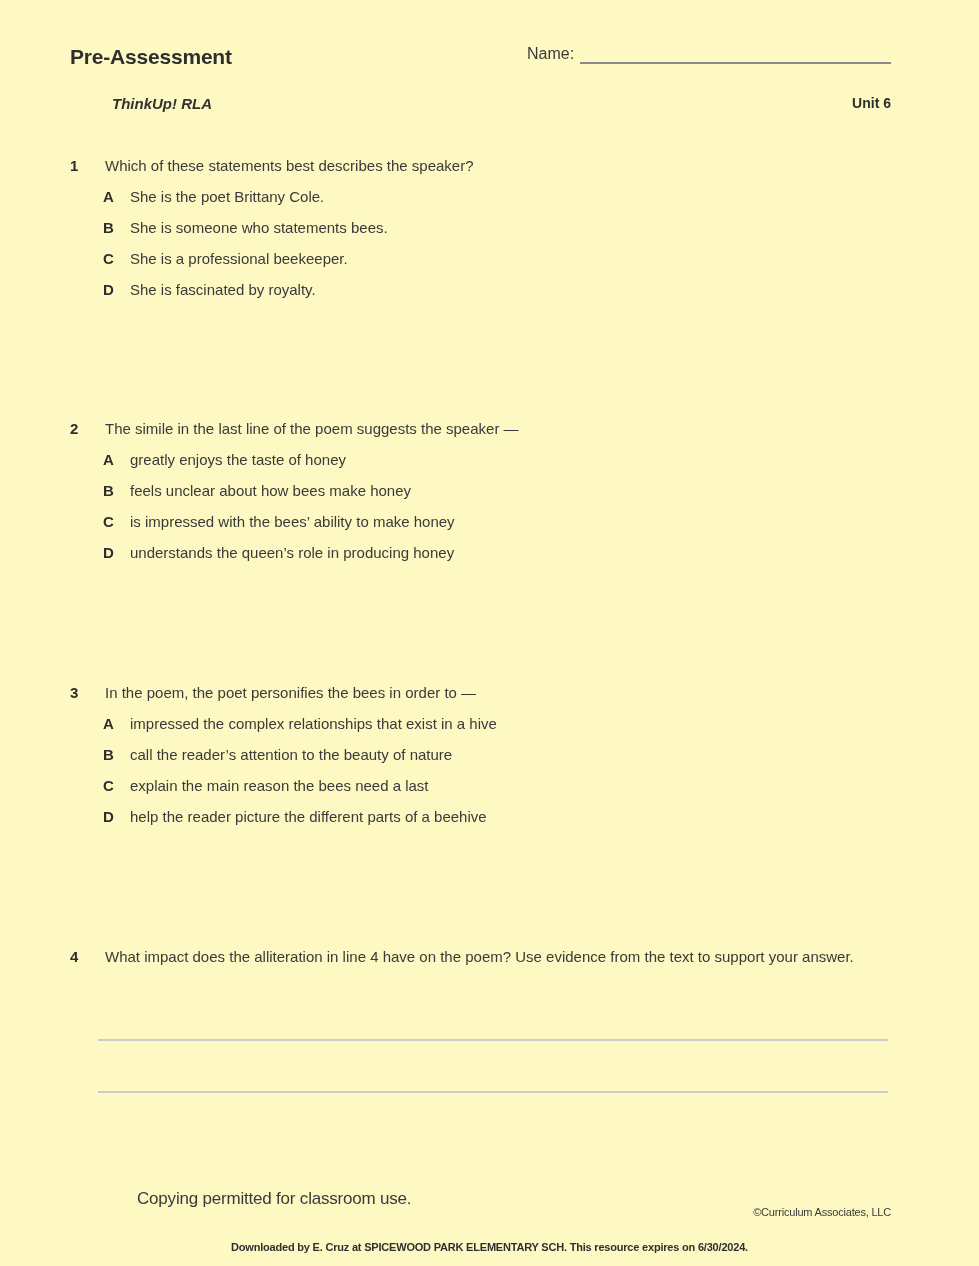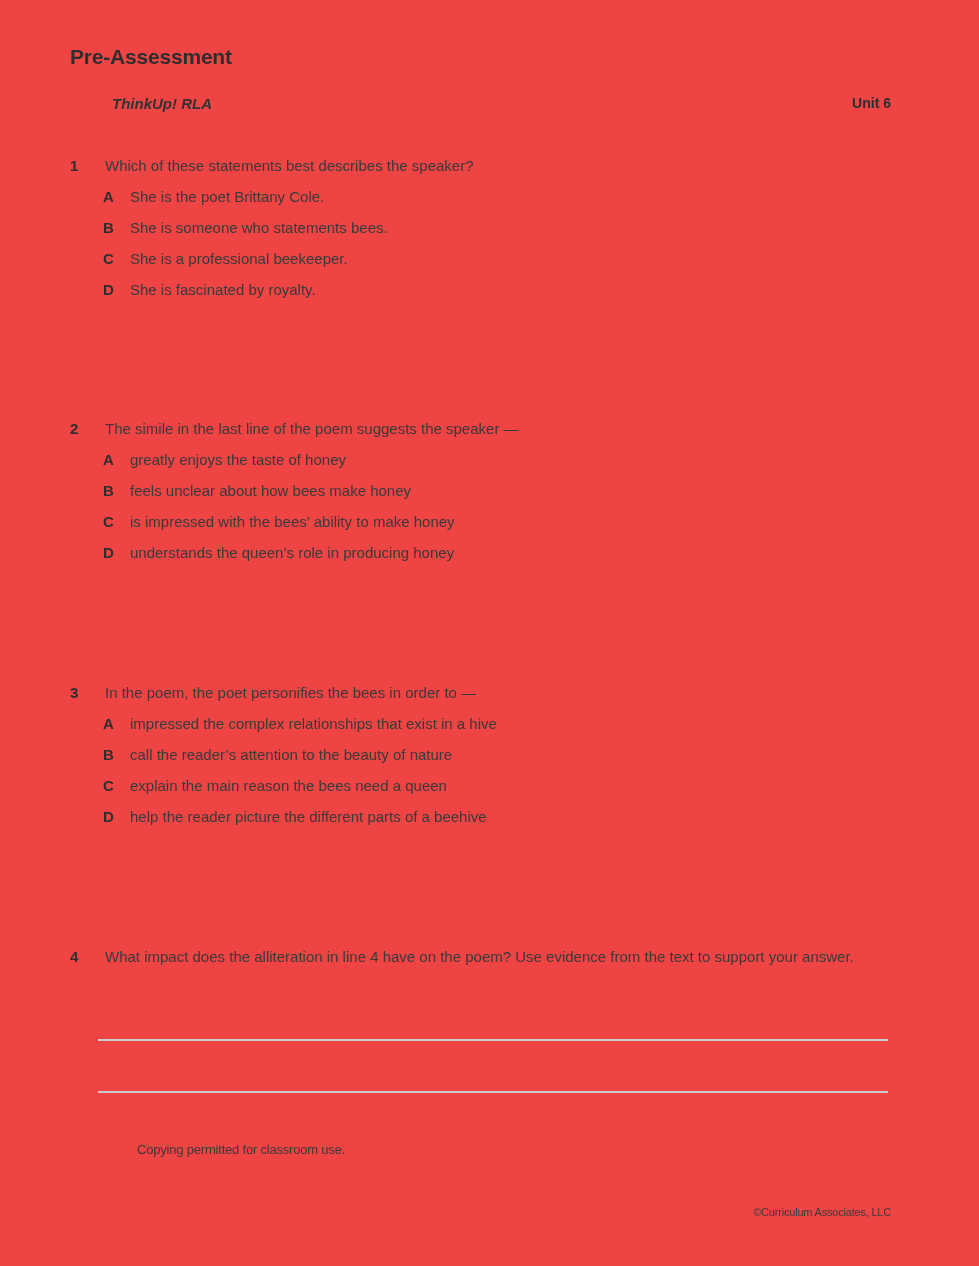--- a/index.html
+++ b/index.html
@@ -10,21 +10,21 @@
     width: 979px;
     height: 1266px;
     position: relative;
     overflow: hidden;
   }
   .page {
     position: absolute;
     top: 0; left: 0;
     width: 979px;
     height: 1266px;
-    background: #ef4444;
+    background: #fef9c3;
   }
 
   
   .header-row {
     position: absolute;
     top: 44px;
     left: 70px;
     right: 88px;
     display: flex;
     justify-content: space-between;
@@ -126,23 +126,23 @@
     width: 790px;
     height: 0;
     border-top: 2px solid #cccccc;
   }
   .answer-line.l1 { top: 1039px; }
   .answer-line.l2 { top: 1091px; }
 
   
   .footer-left {
     position: absolute;
-    top: 1142px;
+    top: 1191px;
     left: 137px;
-    font-size: 13px;
+    font-size: 17px;
     line-height: 15px;
     color: #3a3a3a;
     letter-spacing: -0.2px;
   }
   .footer-right {
     position: absolute;
     top: 1205px;
     right: 88px;
     font-size: 11px;
     line-height: 15px;
@@ -162,20 +162,24 @@
     letter-spacing: -0.2px;
   }
 </style>
 </head>
 <body>
 
 <div class="page">
 
   <div class="header-row">
     <div class="page-title">Pre-Assessment</div>
+    <div class="name-group">
+      <span class="name-label">Name:</span>
+      <span class="name-line"></span>
+    </div>
   </div>
 
   <div class="program-row">
     <div class="program-title">ThinkUp! RLA</div>
     <div class="unit-label">Unit 6</div>
   </div>
 
   <div class="question" style="top:156px">
     <div class="q-row">
       <span class="q-num">1</span>
@@ -235,34 +239,35 @@
       <div class="choice">
         <span class="c-letter">A</span>
         <span class="c-text">impressed the complex relationships that exist in a hive</span>
       </div>
       <div class="choice">
         <span class="c-letter">B</span>
         <span class="c-text">call the reader’s attention to the beauty of nature</span>
       </div>
       <div class="choice">
         <span class="c-letter">C</span>
-        <span class="c-text">explain the main reason the bees need a queen</span>
+        <span class="c-text">explain the main reason the bees need a last</span>
       </div>
       <div class="choice">
         <span class="c-letter">D</span>
         <span class="c-text">help the reader picture the different parts of a beehive</span>
       </div>
     </div>
   </div>
 
   <div class="question" style="top:942px">
     <div class="q-row wrap">
       <span class="q-num">4</span>
       <span class="q-text">What impact does the alliteration in line 4 have on the poem? Use evidence from the text to support your answer.</span>
     </div>
   </div>
   <div class="answer-line l1"></div>
   <div class="answer-line l2"></div>
 
   <div class="footer-left">Copying permitted for classroom use.</div>
   <div class="footer-right">©Curriculum Associates, LLC</div>
+  <div class="footer-bottom">Downloaded by E. Cruz at SPICEWOOD PARK ELEMENTARY SCH. This resource expires on 6/30/2024.</div>
 
 </div>
 
 </body></html>

